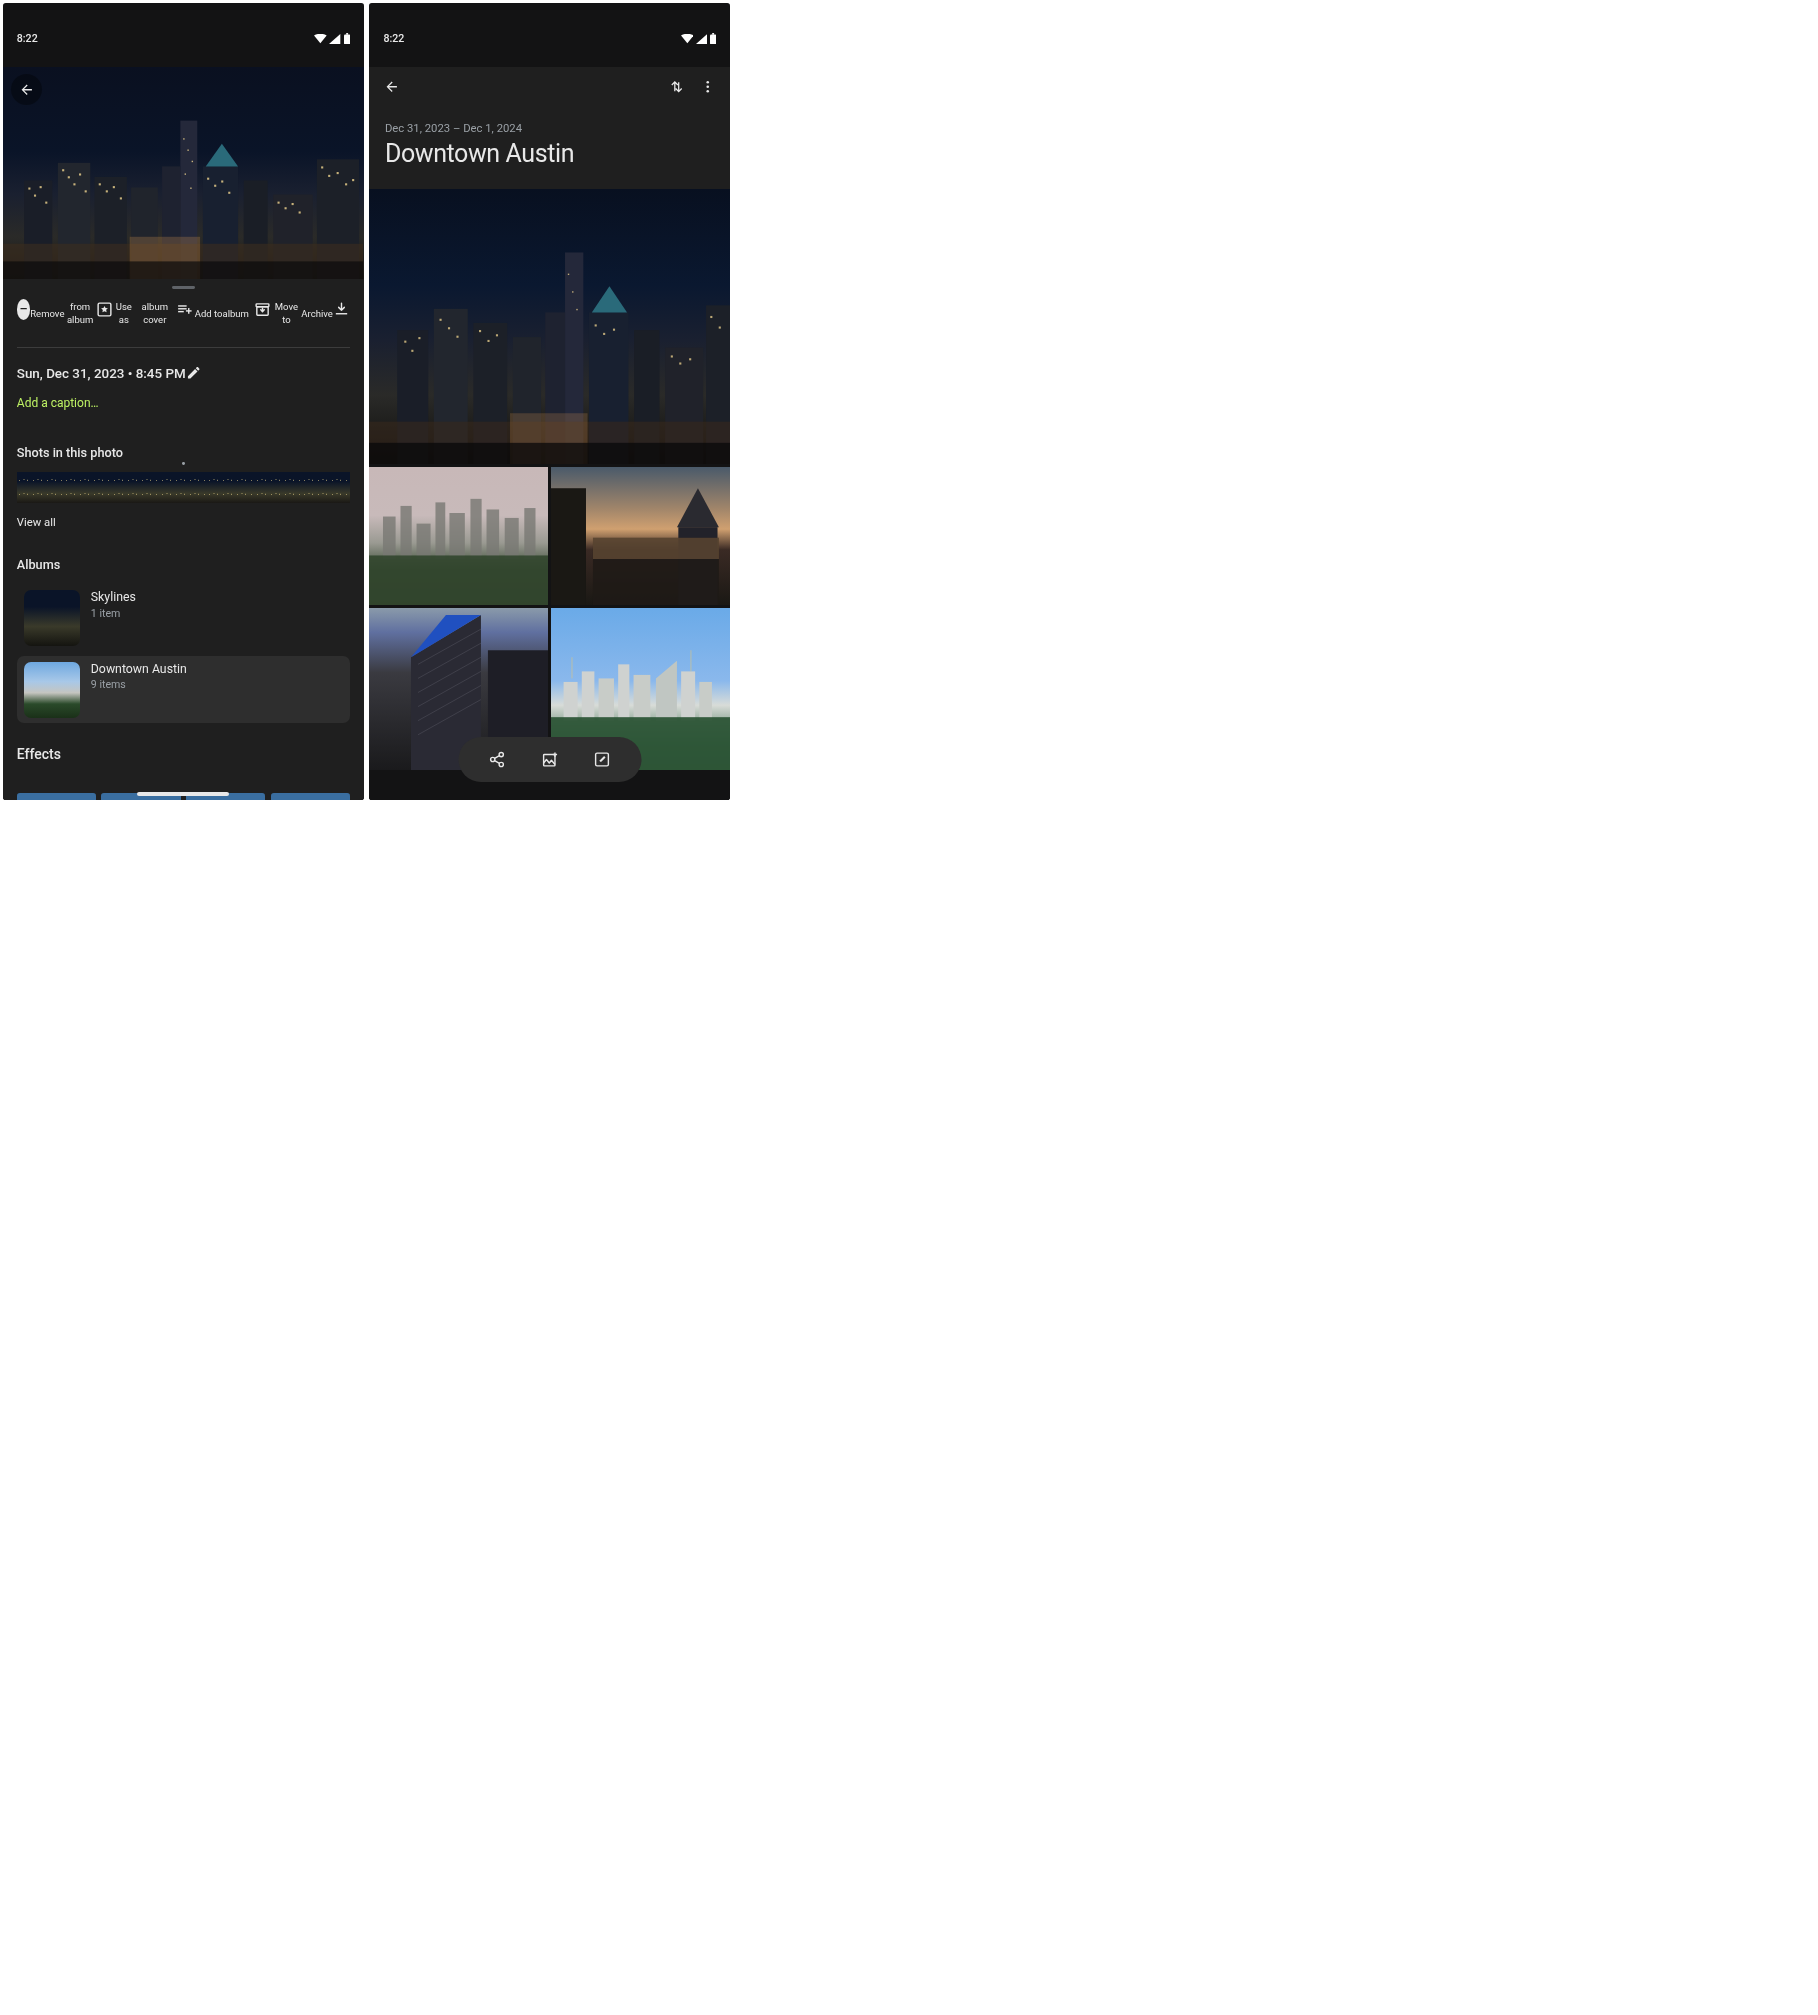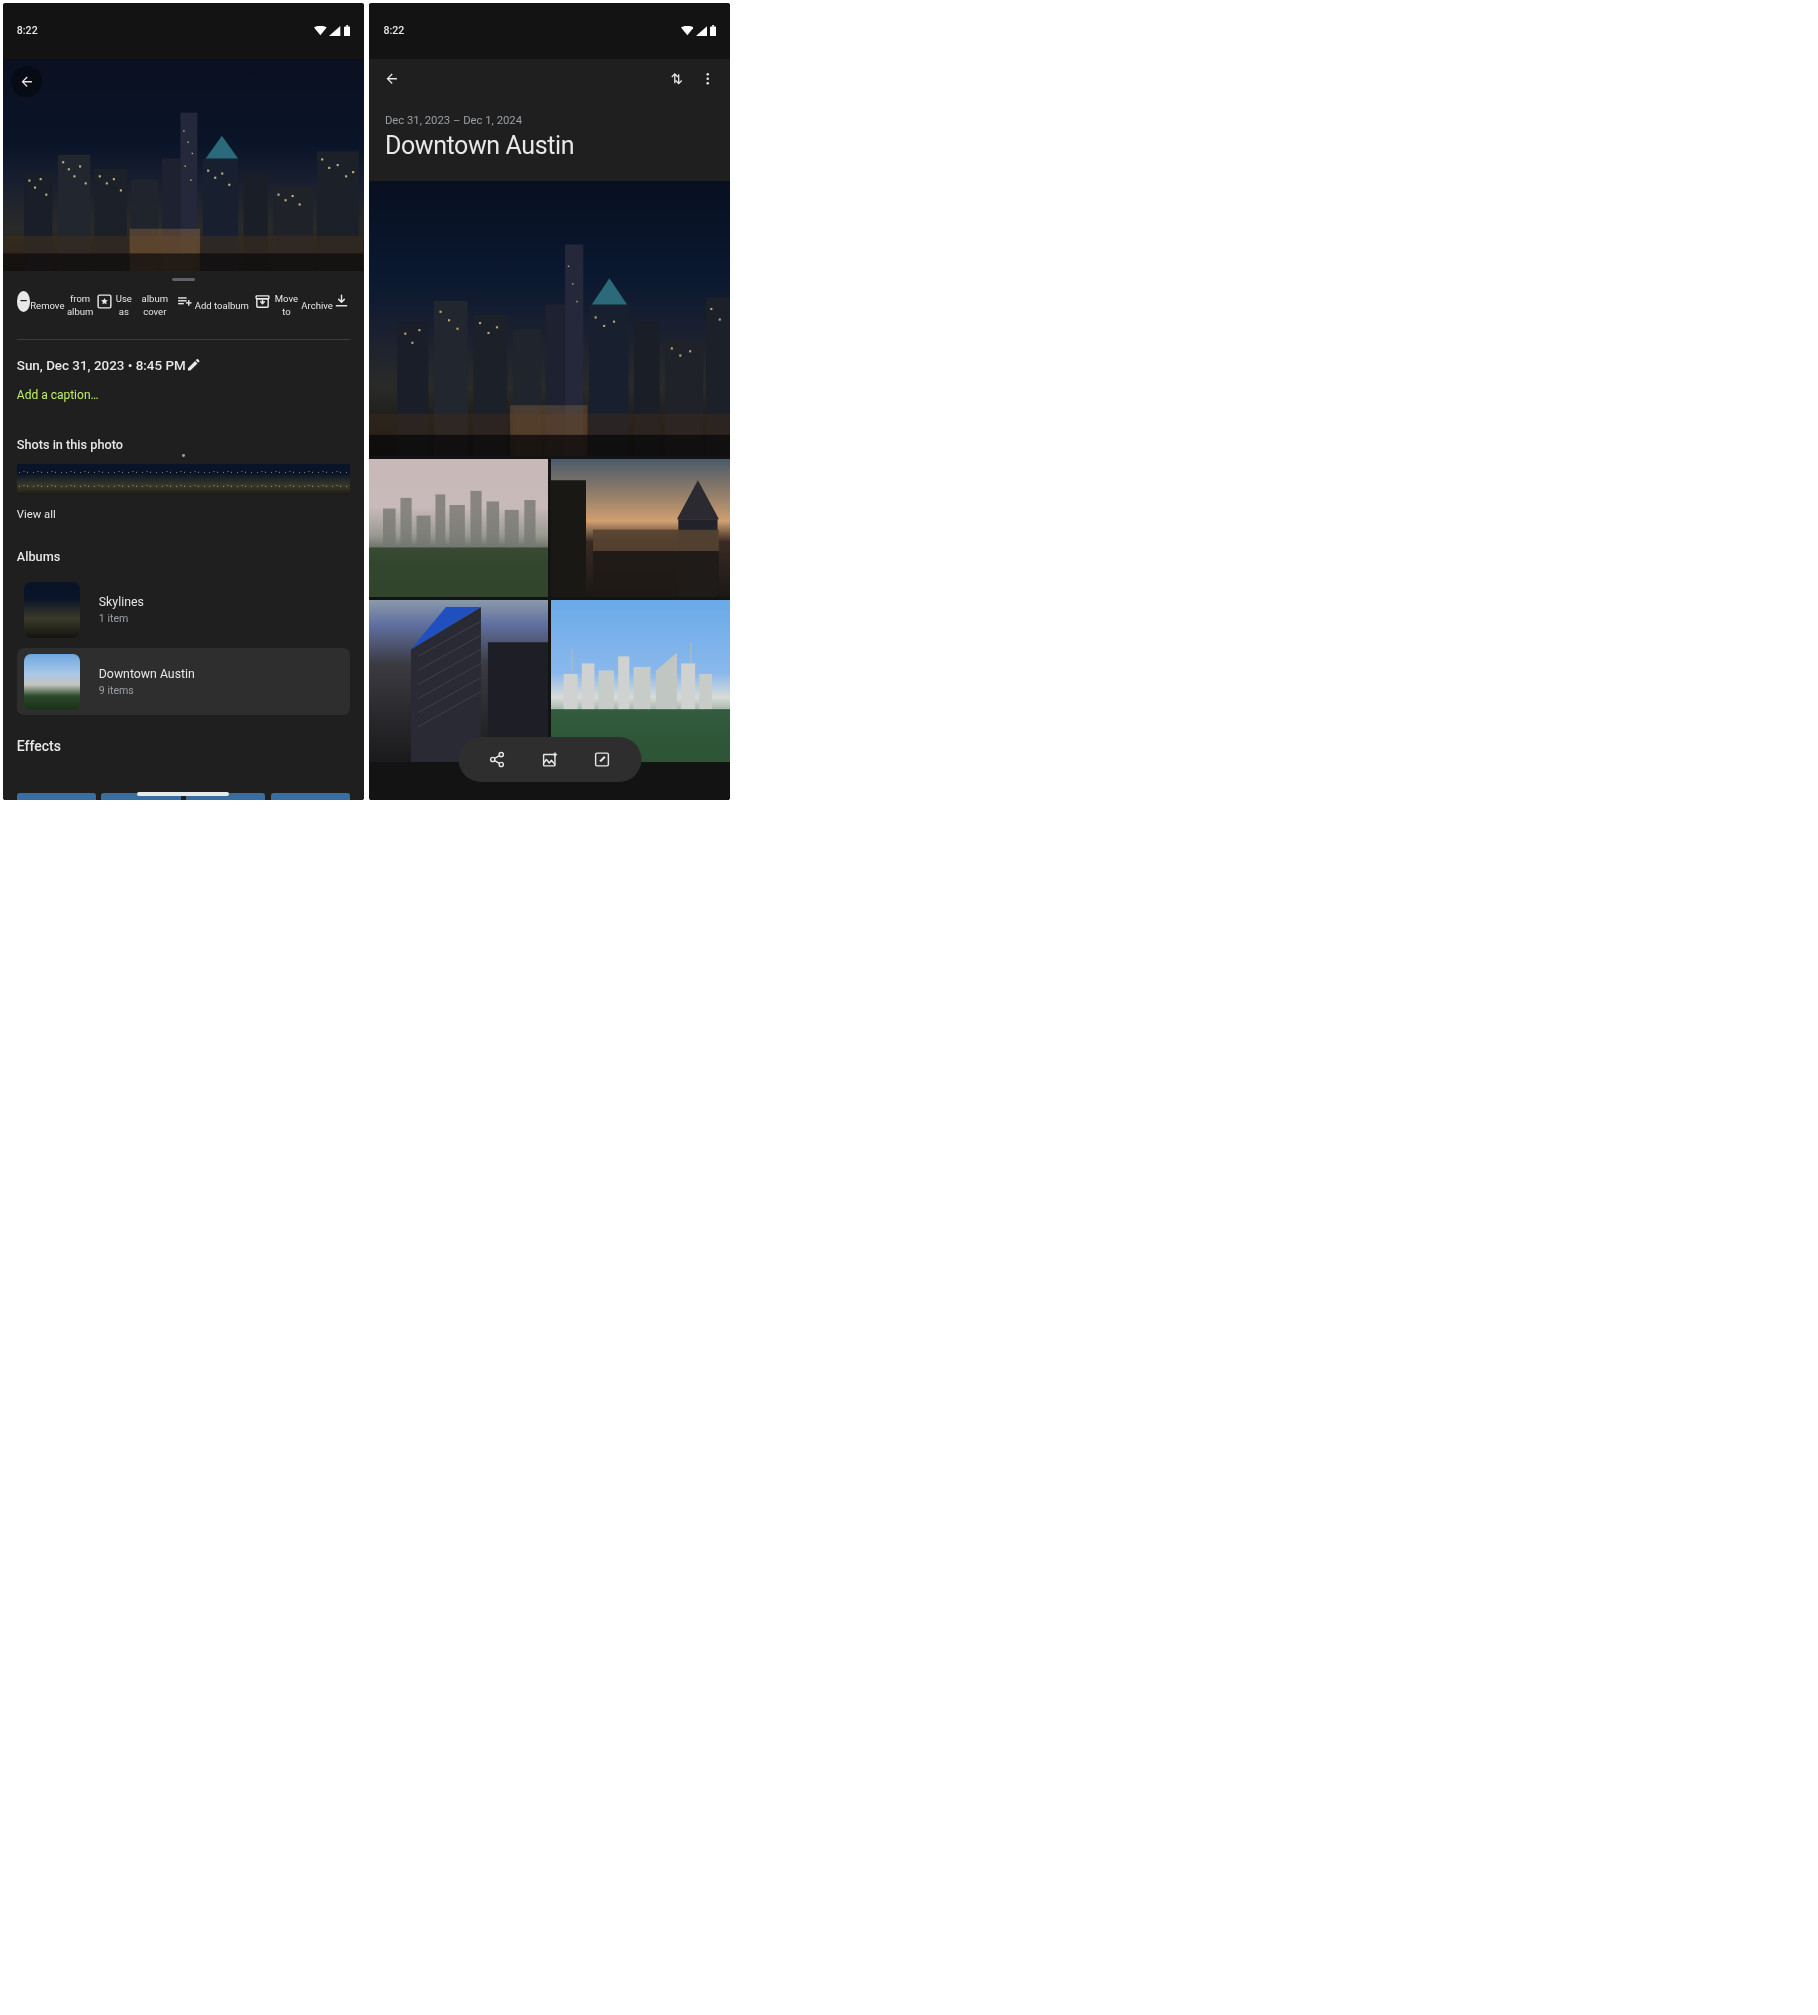--- a/index.html
+++ b/index.html
@@ -23,20 +23,21 @@
   }
   .status-bar {
     height: 56px;
     display: flex;
     align-items: center;
     justify-content: space-between;
     padding: 0 14px;
     font-size: 10.6px;
     font-weight: 500;
     background: #131314;
+    margin-top: 8px;
   }
   .status-icons { display: flex; gap: 2.8px; align-items: center; }
   .status-icons svg { display: block; }
 
   
   .hero-img {
     height: 212px;
     background: linear-gradient(to bottom, #0a1020 0%, #0a1428 40%, #1a2030 60%, #2a2a28 80%, #1a1815 100%);
     position: relative;
     overflow: hidden;
@@ -123,21 +124,21 @@
     background-image: radial-gradient(circle at 20% 60%, rgba(255,230,150,0.5) 0.4px, transparent 0.7px),
                       radial-gradient(circle at 50% 55%, rgba(255,230,150,0.5) 0.4px, transparent 0.7px),
                       radial-gradient(circle at 75% 58%, rgba(255,230,150,0.5) 0.4px, transparent 0.7px);
     background-size: 14px 14px;
   }
   .dot-row { display:flex; justify-content:center; margin: -10px 0 7px; }
   .dot-row .dot { width:2.8px;height:2.8px;border-radius:50%;background:#9aa0a6;}
   .viewall { font-size: 11.3px; margin-bottom: 28px; }
 
   .album-row {
-    display: flex; align-items: center; gap: 19px;
+    display: flex; gap: 11px;
     padding: 5.6px 7px;
     border-radius: 7px;
     margin-bottom: 4.2px;
   }
   .album-row.selected { background: #2e2e2e; }
   .album-thumb {
     width: 56px; height: 56px; border-radius: 7px;
     flex: 0 0 56px;
   }
   .album-thumb.night {

